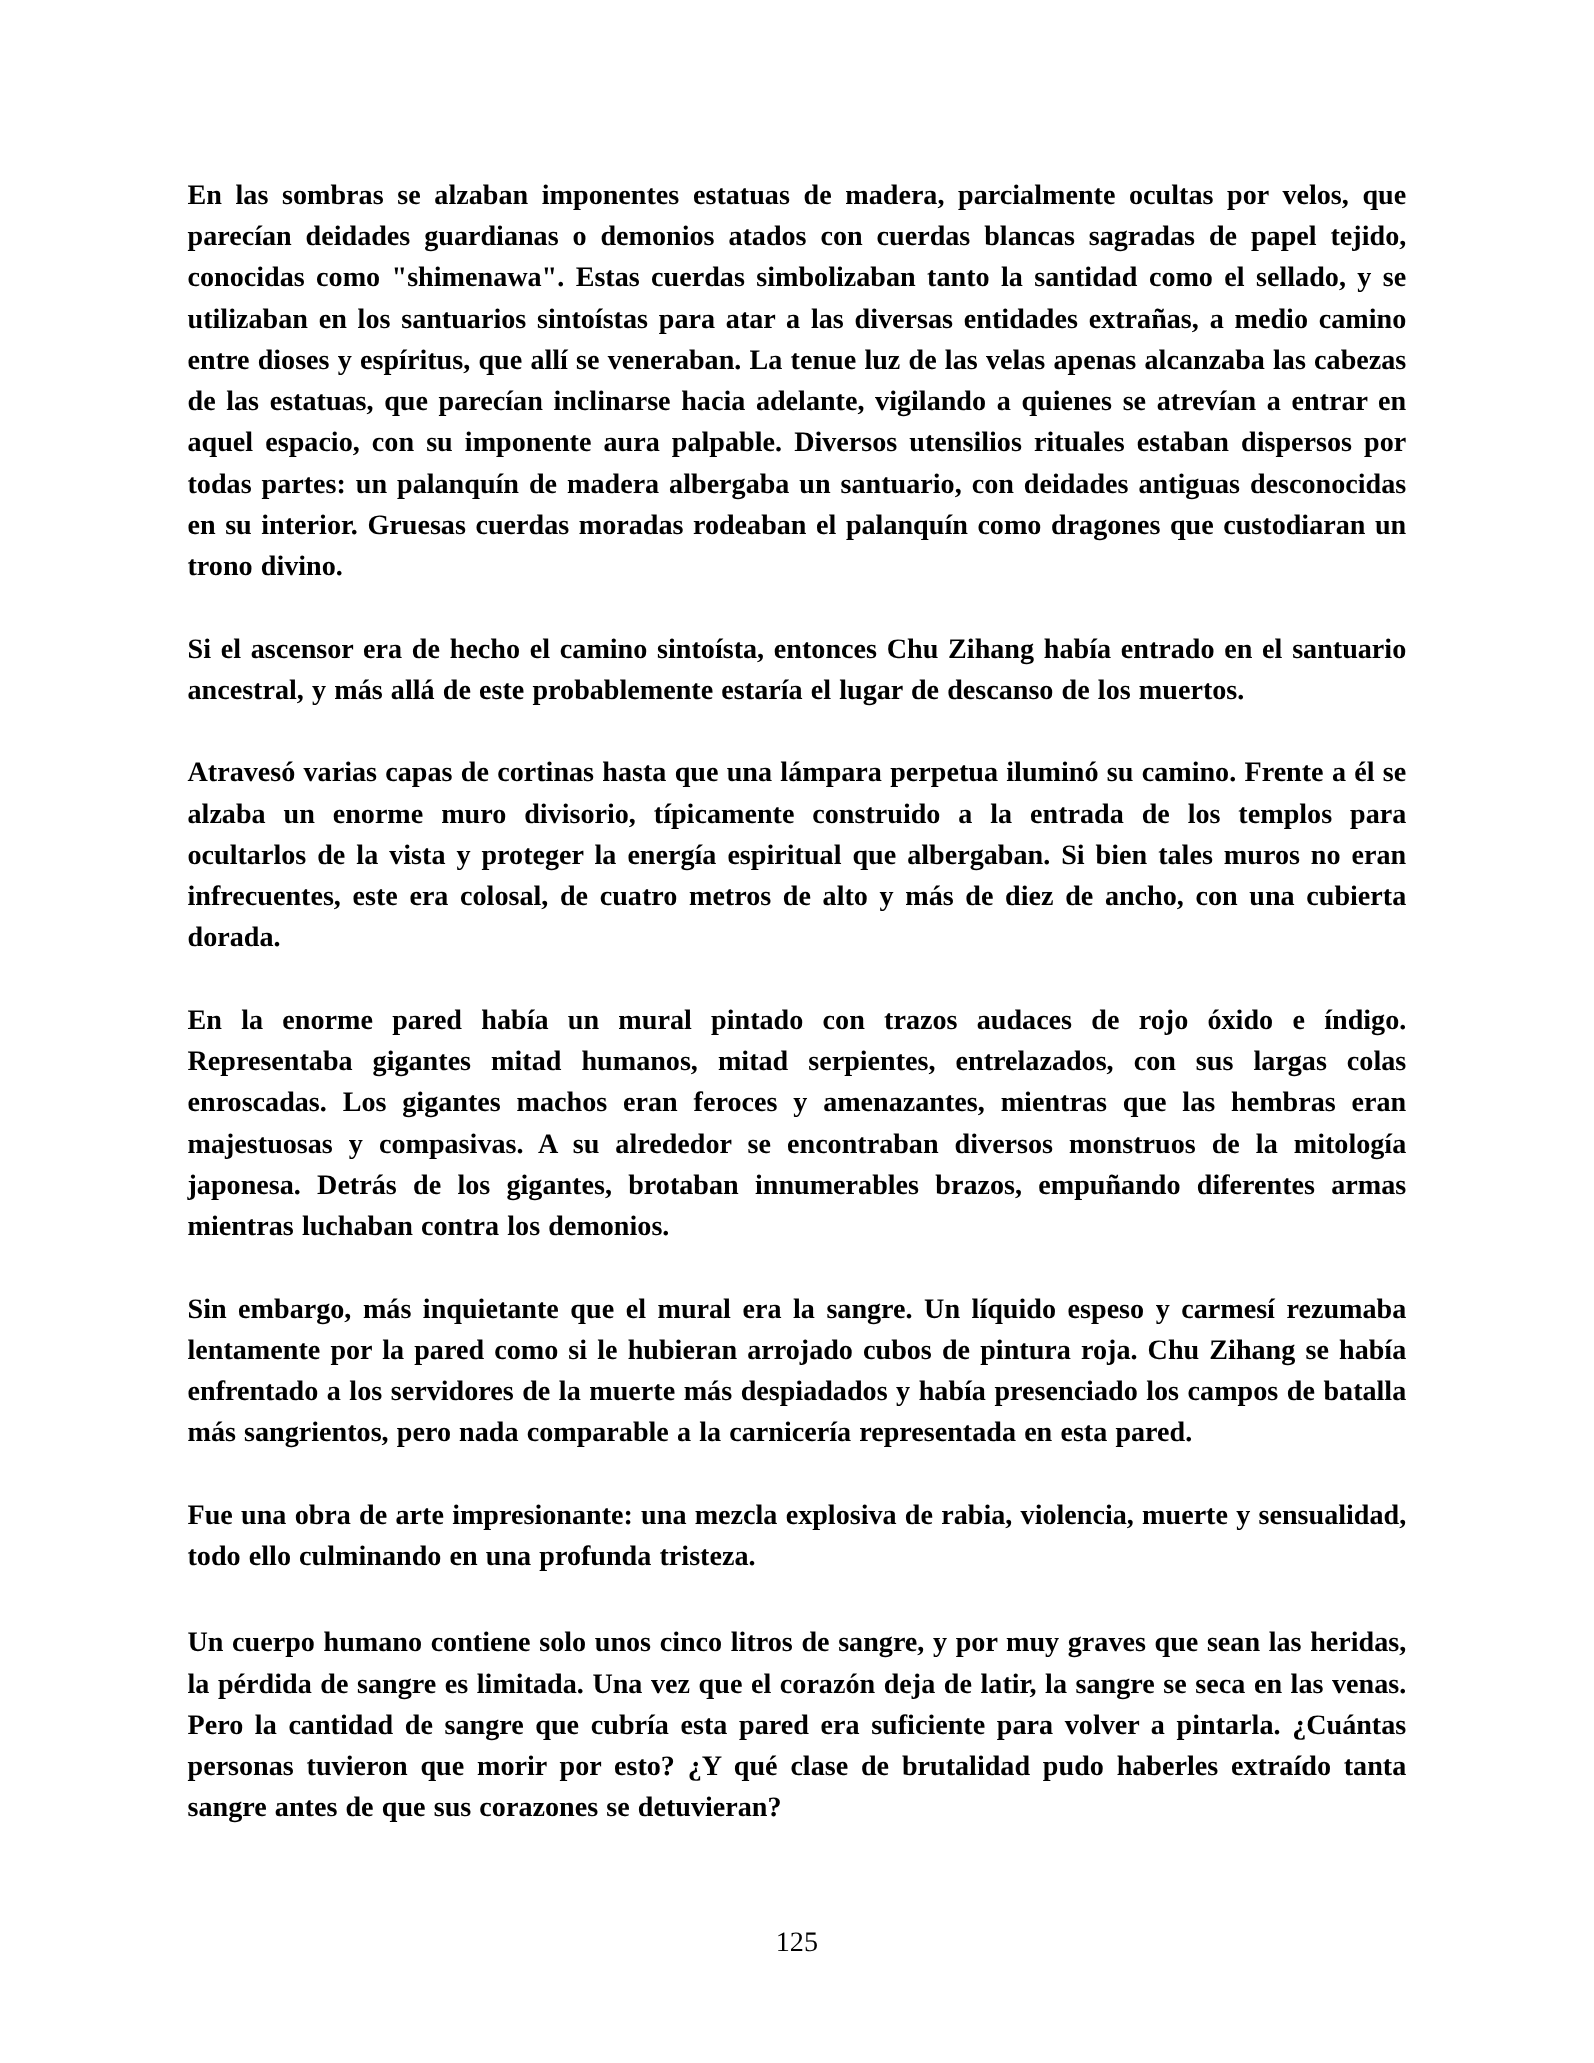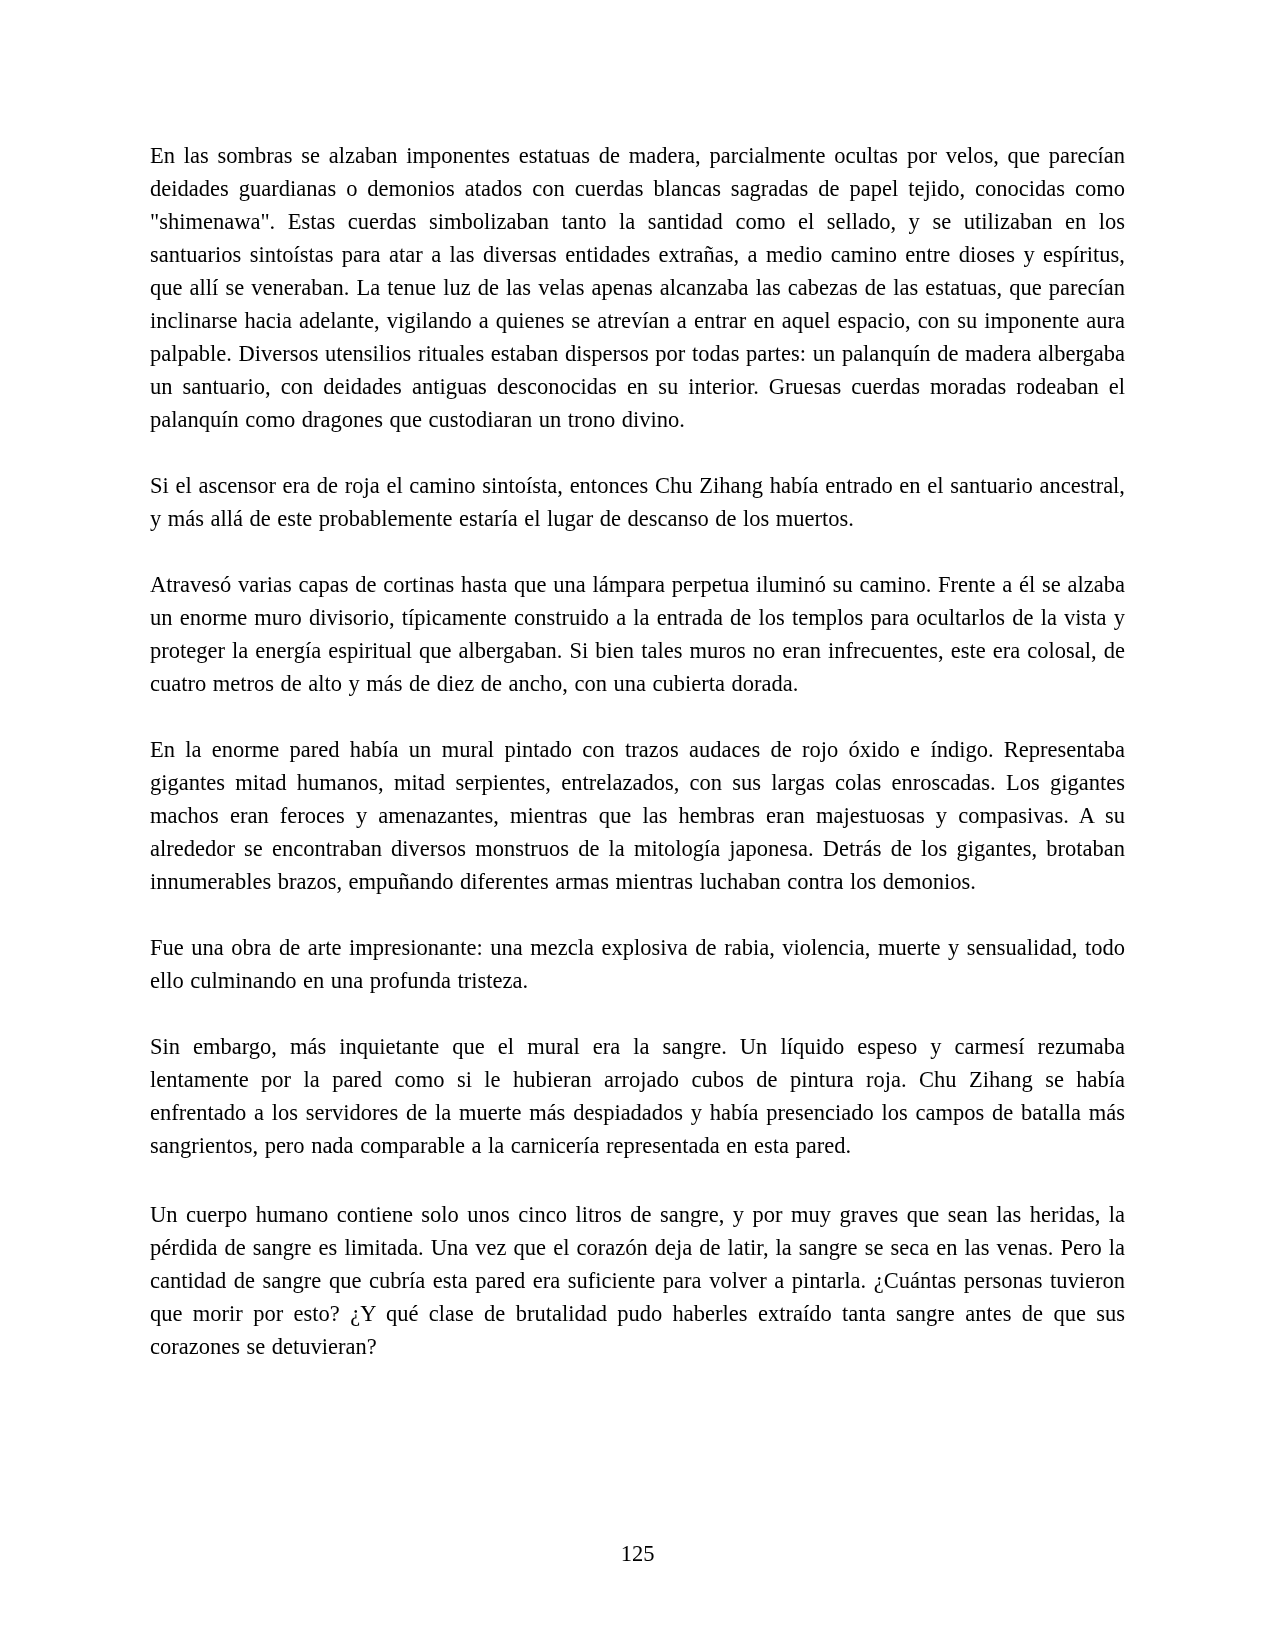--- a/index.html
+++ b/index.html
@@ -30,20 +30,21 @@
     font-family: "Liberation Serif", serif;
     font-size: 22.5px;
     line-height: 33px;
     text-align: justify;
     text-justify: inter-word;
     word-spacing: 0.04em;
   }
   .content p {
     margin: 0 0 33px 0;
     padding: 0;
+    font-weight: bold;
   }
   .content p:last-child {
     margin-bottom: 0;
     margin-top: 36px;
   }
   .page-footer {
     position: absolute;
     left: 0;
     top: 1540px;
     width: 1275px;
@@ -53,21 +54,21 @@
     font-size: 22.5px;
     line-height: 28px;
   }
 </style>
 </head>
 <body>
 
 <div class="sheet">
   <div class="content">
     <p>En las sombras se alzaban imponentes estatuas de madera, parcialmente ocultas por velos, que parecían deidades guardianas o demonios atados con cuerdas blancas sagradas de papel tejido, conocidas como "shimenawa". Estas cuerdas simbolizaban tanto la santidad como el sellado, y se utilizaban en los santuarios sintoístas para atar a las diversas entidades extrañas, a medio camino entre dioses y espíritus, que allí se veneraban. La tenue luz de las velas apenas alcanzaba las cabezas de las estatuas, que parecían inclinarse hacia adelante, vigilando a quienes se atrevían a entrar en aquel espacio, con su imponente aura palpable. Diversos utensilios rituales estaban dispersos por todas partes: un palanquín de madera albergaba un santuario, con deidades antiguas desconocidas en su interior. Gruesas cuerdas moradas rodeaban el palanquín como dragones que custodiaran un trono divino.</p>
-    <p>Si el ascensor era de roja el camino sintoísta, entonces Chu Zihang había entrado en el santuario ancestral, y más allá de este probablemente estaría el lugar de descanso de los muertos.</p>
+    <p>Si el ascensor era de hecho el camino sintoísta, entonces Chu Zihang había entrado en el santuario ancestral, y más allá de este probablemente estaría el lugar de descanso de los muertos.</p>
     <p>Atravesó varias capas de cortinas hasta que una lámpara perpetua iluminó su camino. Frente a él se alzaba un enorme muro divisorio, típicamente construido a la entrada de los templos para ocultarlos de la vista y proteger la energía espiritual que albergaban. Si bien tales muros no eran infrecuentes, este era colosal, de cuatro metros de alto y más de diez de ancho, con una cubierta dorada.</p>
     <p>En la enorme pared había un mural pintado con trazos audaces de rojo óxido e índigo. Representaba gigantes mitad humanos, mitad serpientes, entrelazados, con sus largas colas enroscadas. Los gigantes machos eran feroces y amenazantes, mientras que las hembras eran majestuosas y compasivas. A su alrededor se encontraban diversos monstruos de la mitología japonesa. Detrás de los gigantes, brotaban innumerables brazos, empuñando diferentes armas mientras luchaban contra los demonios.</p>
+    <p>Sin embargo, más inquietante que el mural era la sangre. Un líquido espeso y carmesí rezumaba lentamente por la pared como si le hubieran arrojado cubos de pintura roja. Chu Zihang se había enfrentado a los servidores de la muerte más despiadados y había presenciado los campos de batalla más sangrientos, pero nada comparable a la carnicería representada en esta pared.</p>
     <p>Fue una obra de arte impresionante: una mezcla explosiva de rabia, violencia, muerte y sensualidad, todo ello culminando en una profunda tristeza.</p>
-    <p>Sin embargo, más inquietante que el mural era la sangre. Un líquido espeso y carmesí rezumaba lentamente por la pared como si le hubieran arrojado cubos de pintura roja. Chu Zihang se había enfrentado a los servidores de la muerte más despiadados y había presenciado los campos de batalla más sangrientos, pero nada comparable a la carnicería representada en esta pared.</p>
     <p>Un cuerpo humano contiene solo unos cinco litros de sangre, y por muy graves que sean las heridas, la pérdida de sangre es limitada. Una vez que el corazón deja de latir, la sangre se seca en las venas. Pero la cantidad de sangre que cubría esta pared era suficiente para volver a pintarla. ¿Cuántas personas tuvieron que morir por esto? ¿Y qué clase de brutalidad pudo haberles extraído tanta sangre antes de que sus corazones se detuvieran?</p>
   </div>
   <div class="page-footer">125</div>
 </div>
 
 </body></html>

